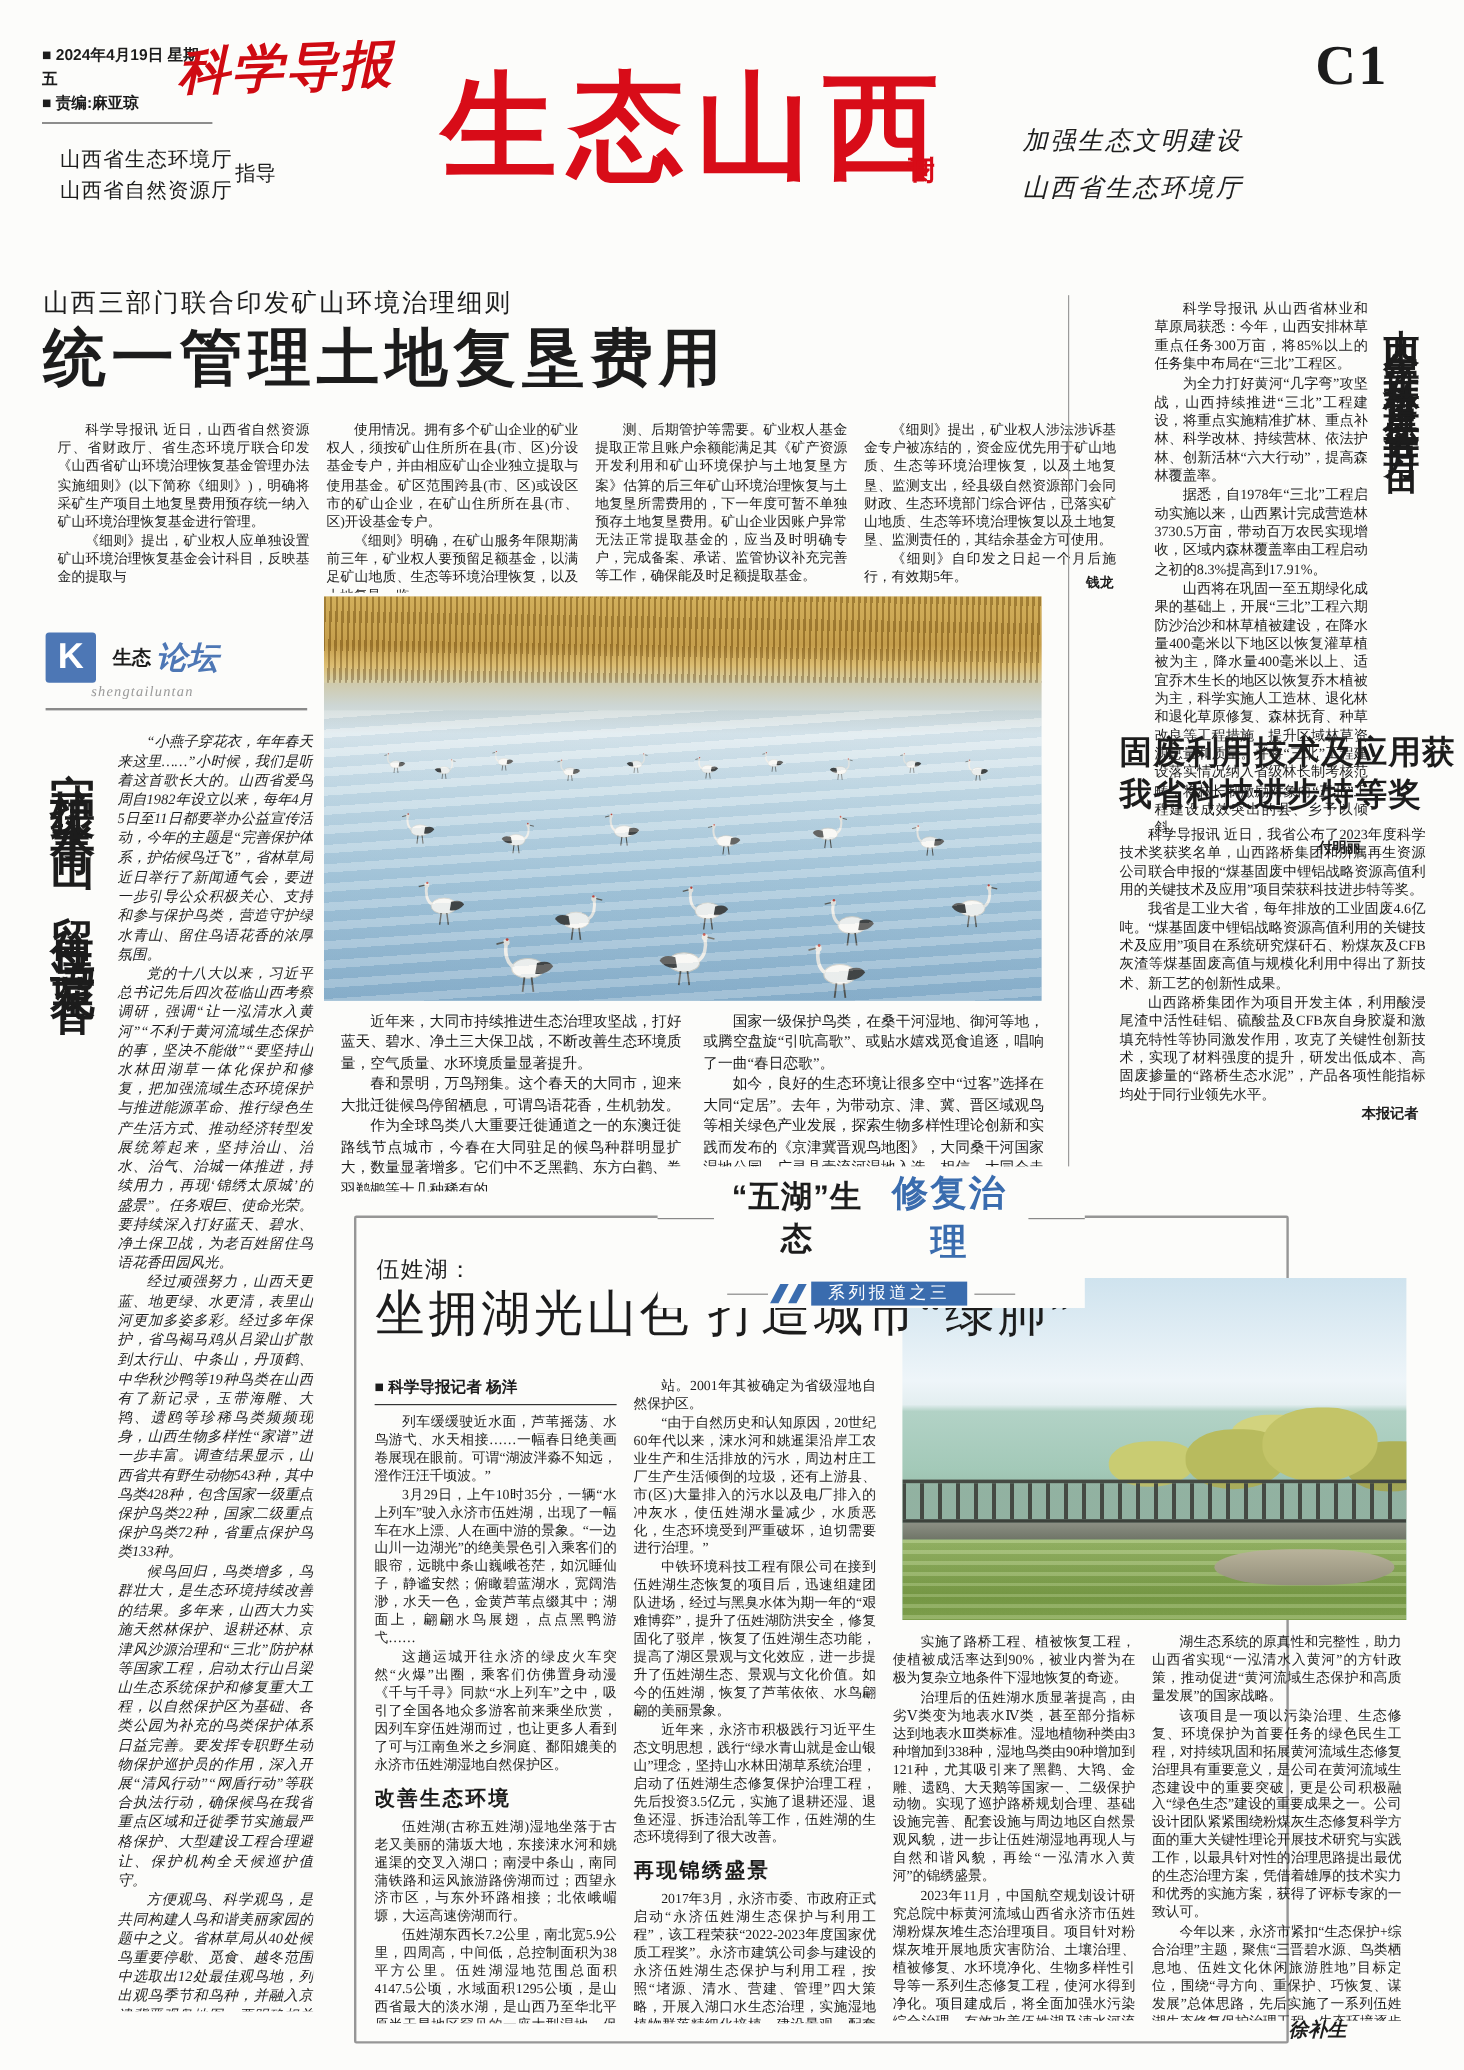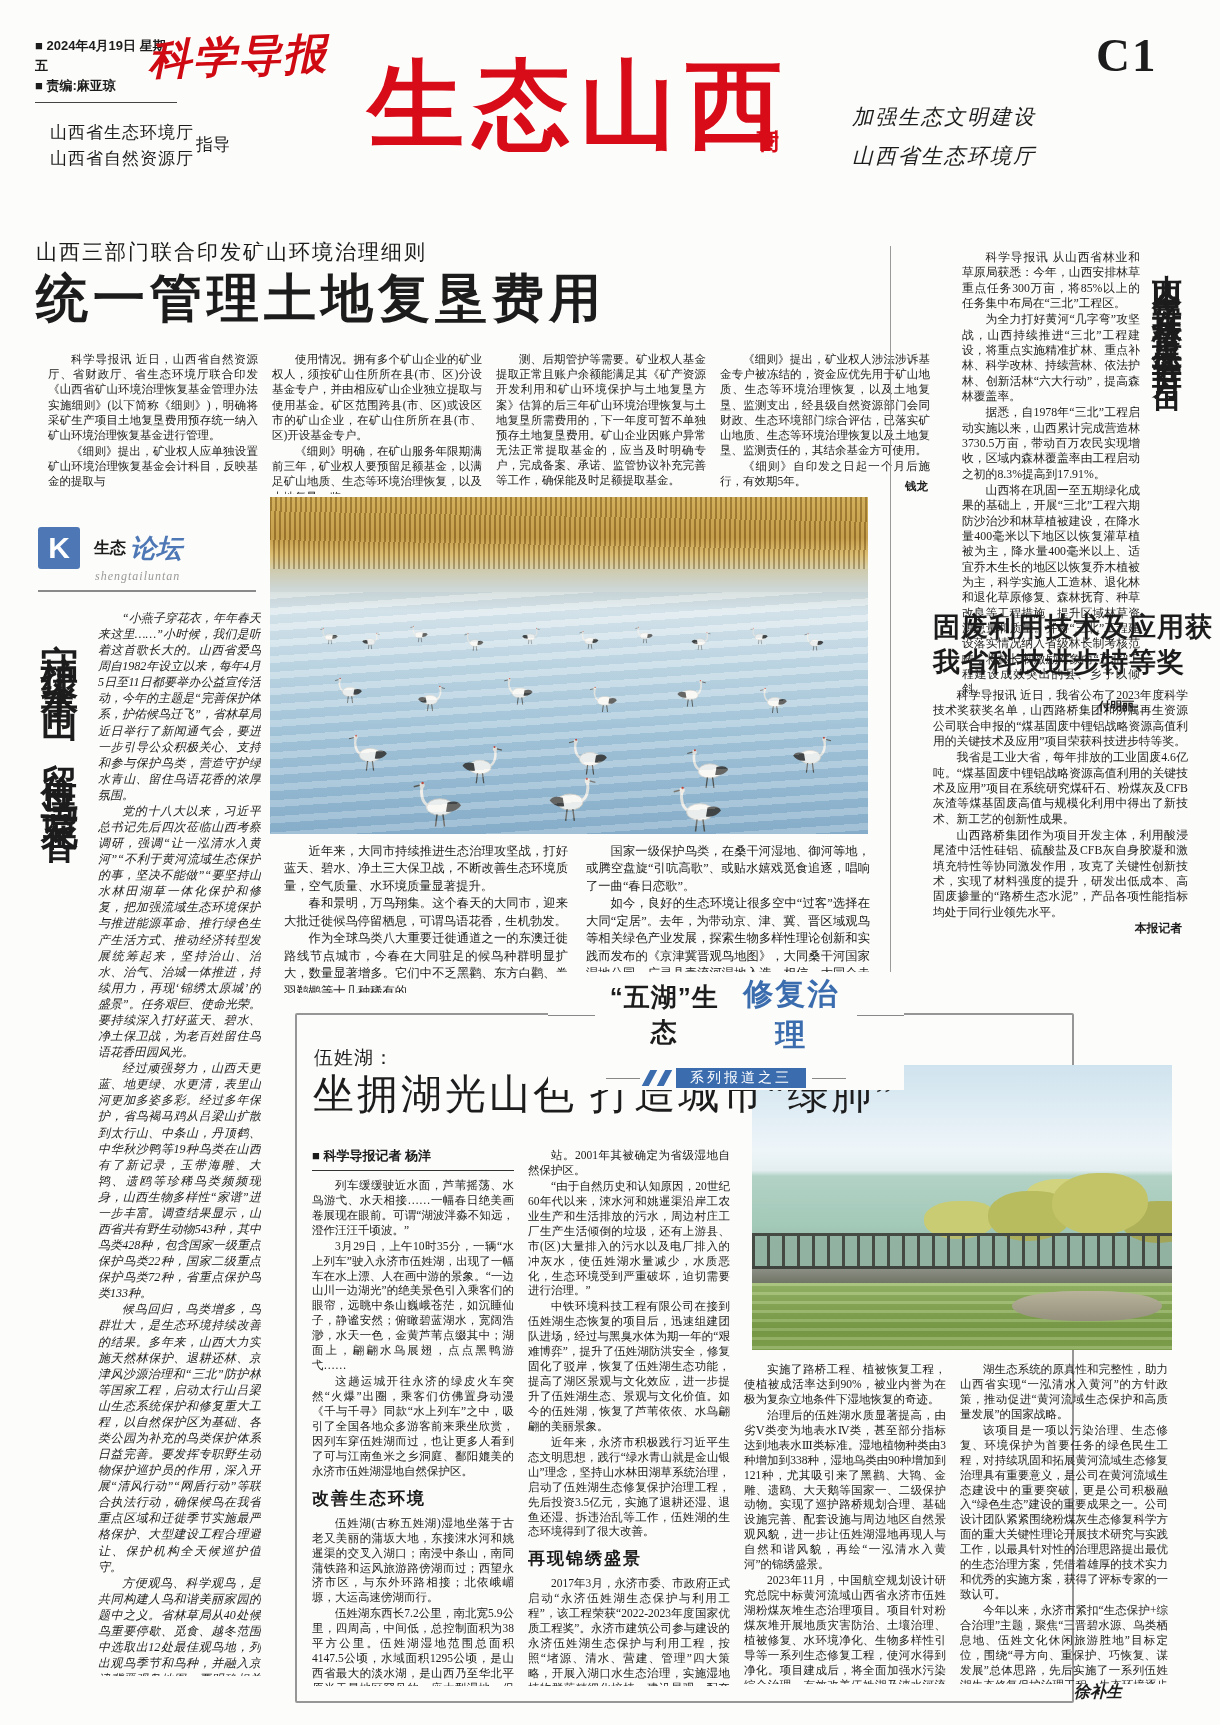--- a/index.html
+++ b/index.html
@@ -39,21 +39,21 @@
   .crane-photo .reeds-tex{position:absolute;left:0;top:0;width:100%;height:72px;background:repeating-linear-gradient(92deg,rgba(90,60,10,.35) 0 2px,rgba(255,230,150,.18) 2px 5px)}
   .crane-photo .ice-tex{position:absolute;left:0;top:95px;width:100%;height:242px;background:repeating-linear-gradient(176deg,rgba(255,255,255,.22) 0 7px,rgba(120,160,190,.10) 7px 16px)}
   
   .caption{left:284px;top:843px;width:586px;height:150px;display:flex;gap:18px;font-size:12.3px;line-height:1.42;overflow:hidden}
   .caption .ccol{flex:1}
   
   .forum-header{left:38px;top:527px;width:218px;border-bottom:2px solid #8a8a8a;padding-bottom:6px}
   .klogo{display:inline-block;width:42px;height:42px;background:#4d77b5;color:#fff;font-size:30px;font-weight:900;text-align:center;line-height:42px;border-radius:3px;vertical-align:middle}
   .brand1{font-size:16px;font-weight:900;vertical-align:middle;margin-left:10px}
   .brand2{font-size:26px;font-weight:900;font-style:italic;color:#4d77b5;vertical-align:middle}
-  .brandsub{display:block;margin-left:57px;color:#999;font-style:italic;font-size:12px;letter-spacing:1px}
+  .brandsub{display:block;margin-left:38px;color:#999;font-style:italic;font-size:12px;letter-spacing:1px}
   .forum-vtitle{left:34px;top:614px;height:660px;writing-mode:vertical-rl;font-size:37px;font-weight:bold;letter-spacing:12px}
   .forum-body{left:98px;top:610px;width:163px;height:1066px;font-size:12px;line-height:1.34;overflow:hidden}
   .forum-byline{position:absolute;right:98px;top:1682px;width:163px;text-align:right;font-weight:bold;font-style:italic}
   
   .badge{left:548px;top:972px;width:356px;text-align:center;z-index:6;background:#fcfcfa;padding:2px 0}
   .badge-row1{display:flex;align-items:center;justify-content:flex-start;gap:8px}
   .badge-line{display:inline-block;width:52px;height:1px;background:#888}
   .badge-t1{font-size:26px;font-weight:900;letter-spacing:1px}
   .badge-t2{font-size:30px;font-weight:900;color:#3a6cae;letter-spacing:2px}
   .badge-row2{display:flex;align-items:center;justify-content:center;gap:6px;margin-top:12px}

